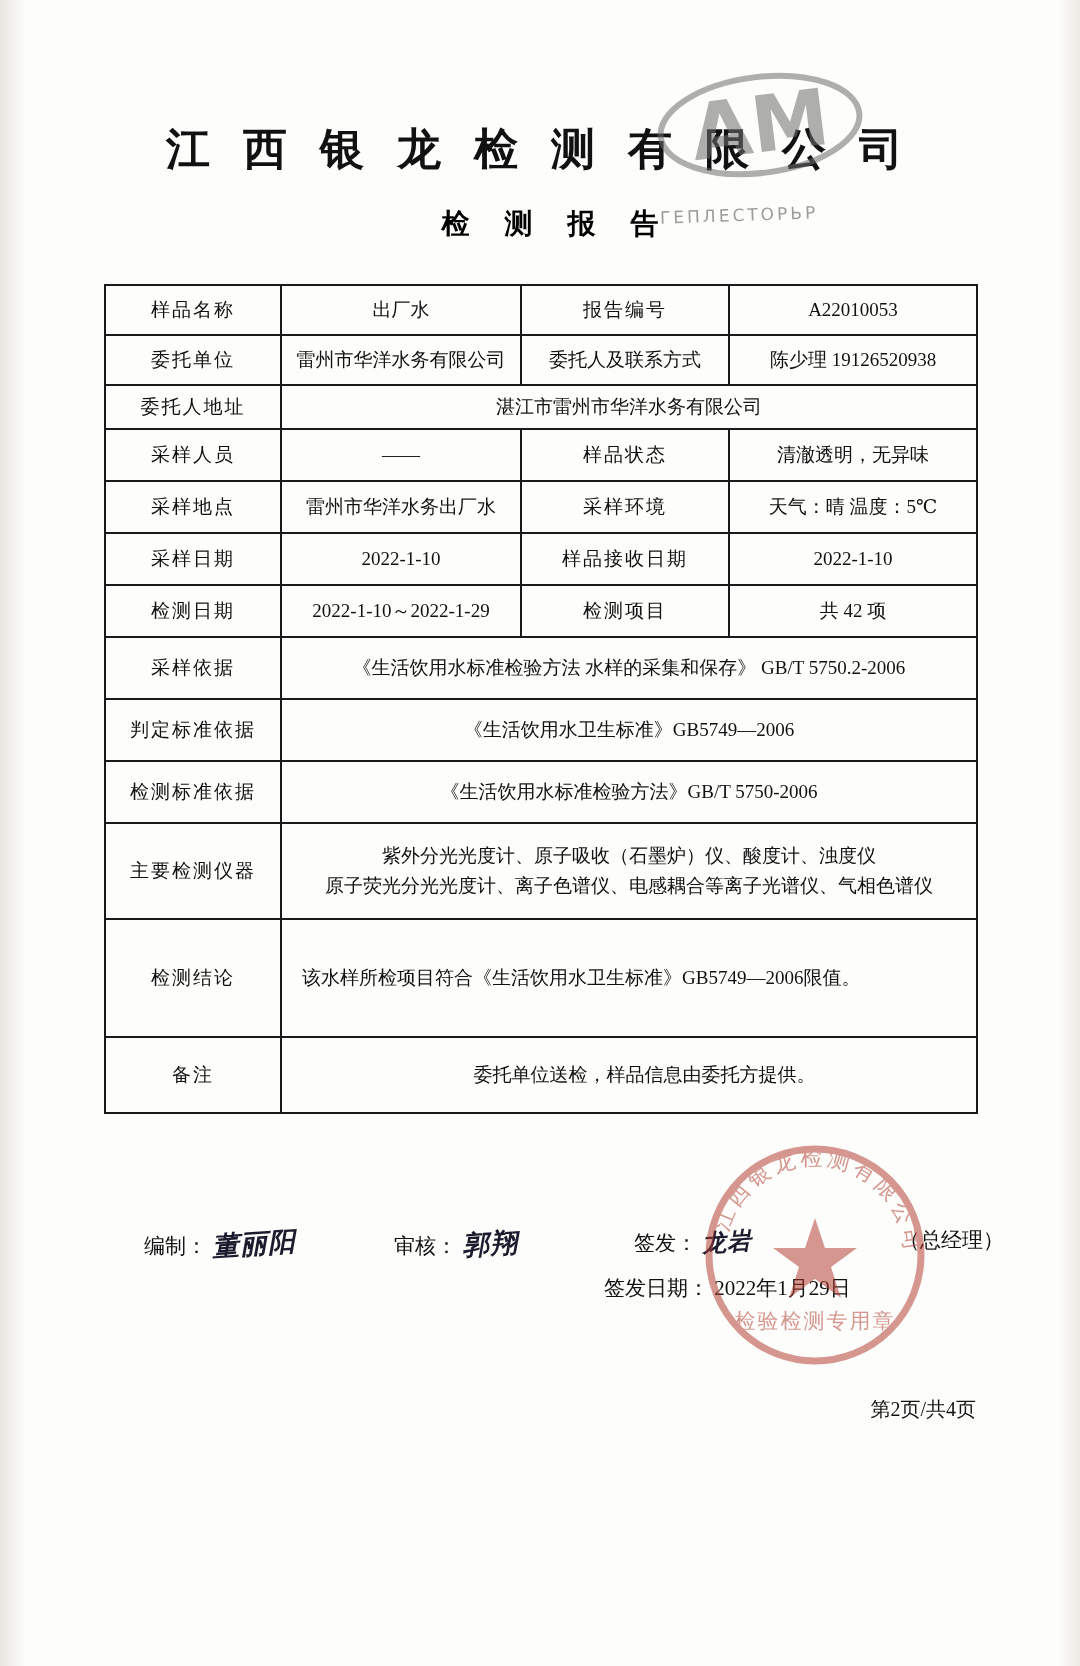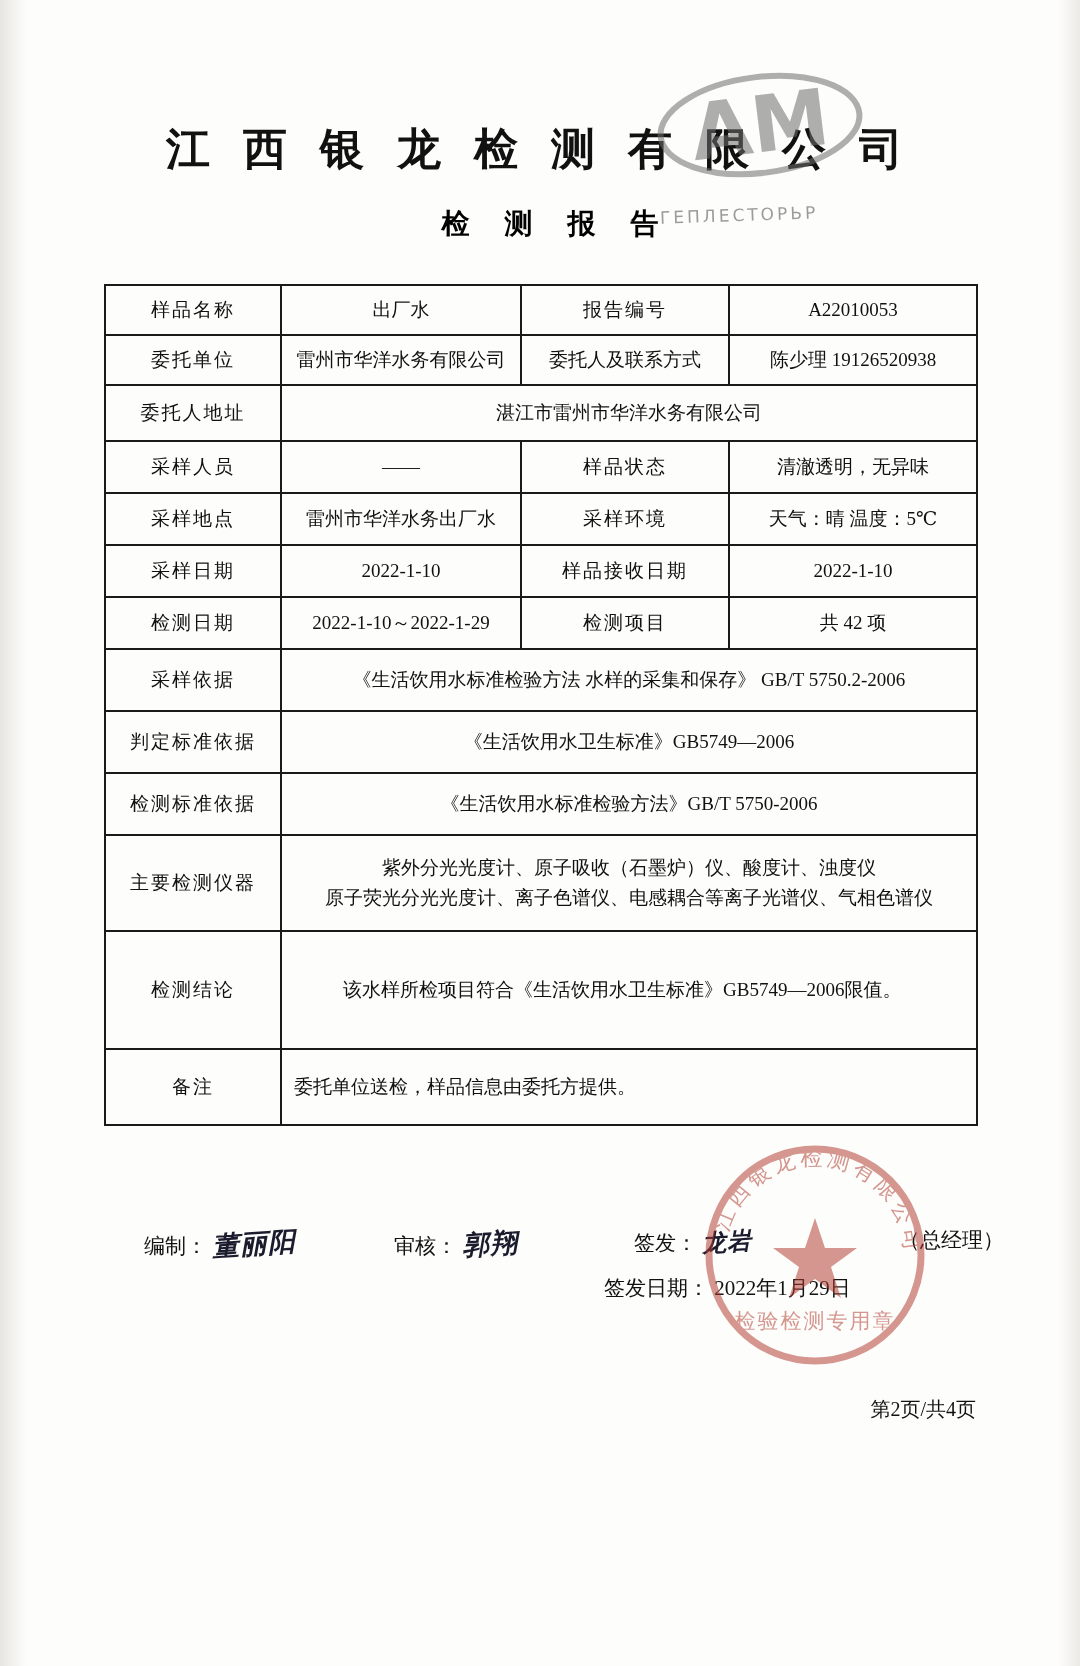--- a/index.html
+++ b/index.html
@@ -194,21 +194,21 @@
         <td>出厂水</td>
         <td class="label">报告编号</td>
         <td>A22010053</td>
       </tr>
       <tr style="height:50px">
         <td class="label">委托单位</td>
         <td class="val-small">雷州市华洋水务有限公司</td>
         <td class="label" style="font-size:19px;letter-spacing:0">委托人及联系方式</td>
         <td class="val-small">陈少理   19126520938</td>
       </tr>
-      <tr style="height:56px">
+      <tr style="height:44px">
         <td class="label">委托人地址</td>
         <td colspan="3" class="val-mid">湛江市雷州市华洋水务有限公司</td>
       </tr>
       <tr style="height:52px">
         <td class="label">采样人员</td>
         <td>——</td>
         <td class="label">样品状态</td>
         <td>清澈透明，无异味</td>
       </tr>
       <tr style="height:52px">
@@ -243,25 +243,25 @@
       </tr>
       <tr style="height:96px">
         <td class="label">主要检测仪器</td>
         <td colspan="3" class="val-mid two-line">
           <span>紫外分光光度计、原子吸收（石墨炉）仪、酸度计、浊度仪</span>
           <span>原子荧光分光光度计、离子色谱仪、电感耦合等离子光谱仪、气相色谱仪</span>
         </td>
       </tr>
       <tr style="height:118px">
         <td class="label">检测结论</td>
-        <td colspan="3" class="val-mid" style="text-align:left;padding-left:61px">该水样所检项目符合《生活饮用水卫生标准》GB5749—2006限值。</td>
+        <td colspan="3" class="val-mid" style="text-align:left;padding-left:20px">该水样所检项目符合《生活饮用水卫生标准》GB5749—2006限值。</td>
       </tr>
       <tr style="height:76px">
         <td class="label">备注</td>
-        <td colspan="3" class="val-mid" style="text-align:left;padding-left:12px">委托单位送检，样品信息由委托方提供。</td>
+        <td colspan="3" class="val-mid" style="text-align:center;padding-left:35px">委托单位送检，样品信息由委托方提供。</td>
       </tr>
     </tbody>
   </table>
 
   <div class="sign-row">
     <div class="sign-item sign-compile">
       <span>编制：</span>
       <span class="hand">董丽阳</span>
     </div>
     <div class="sign-item sign-review">

